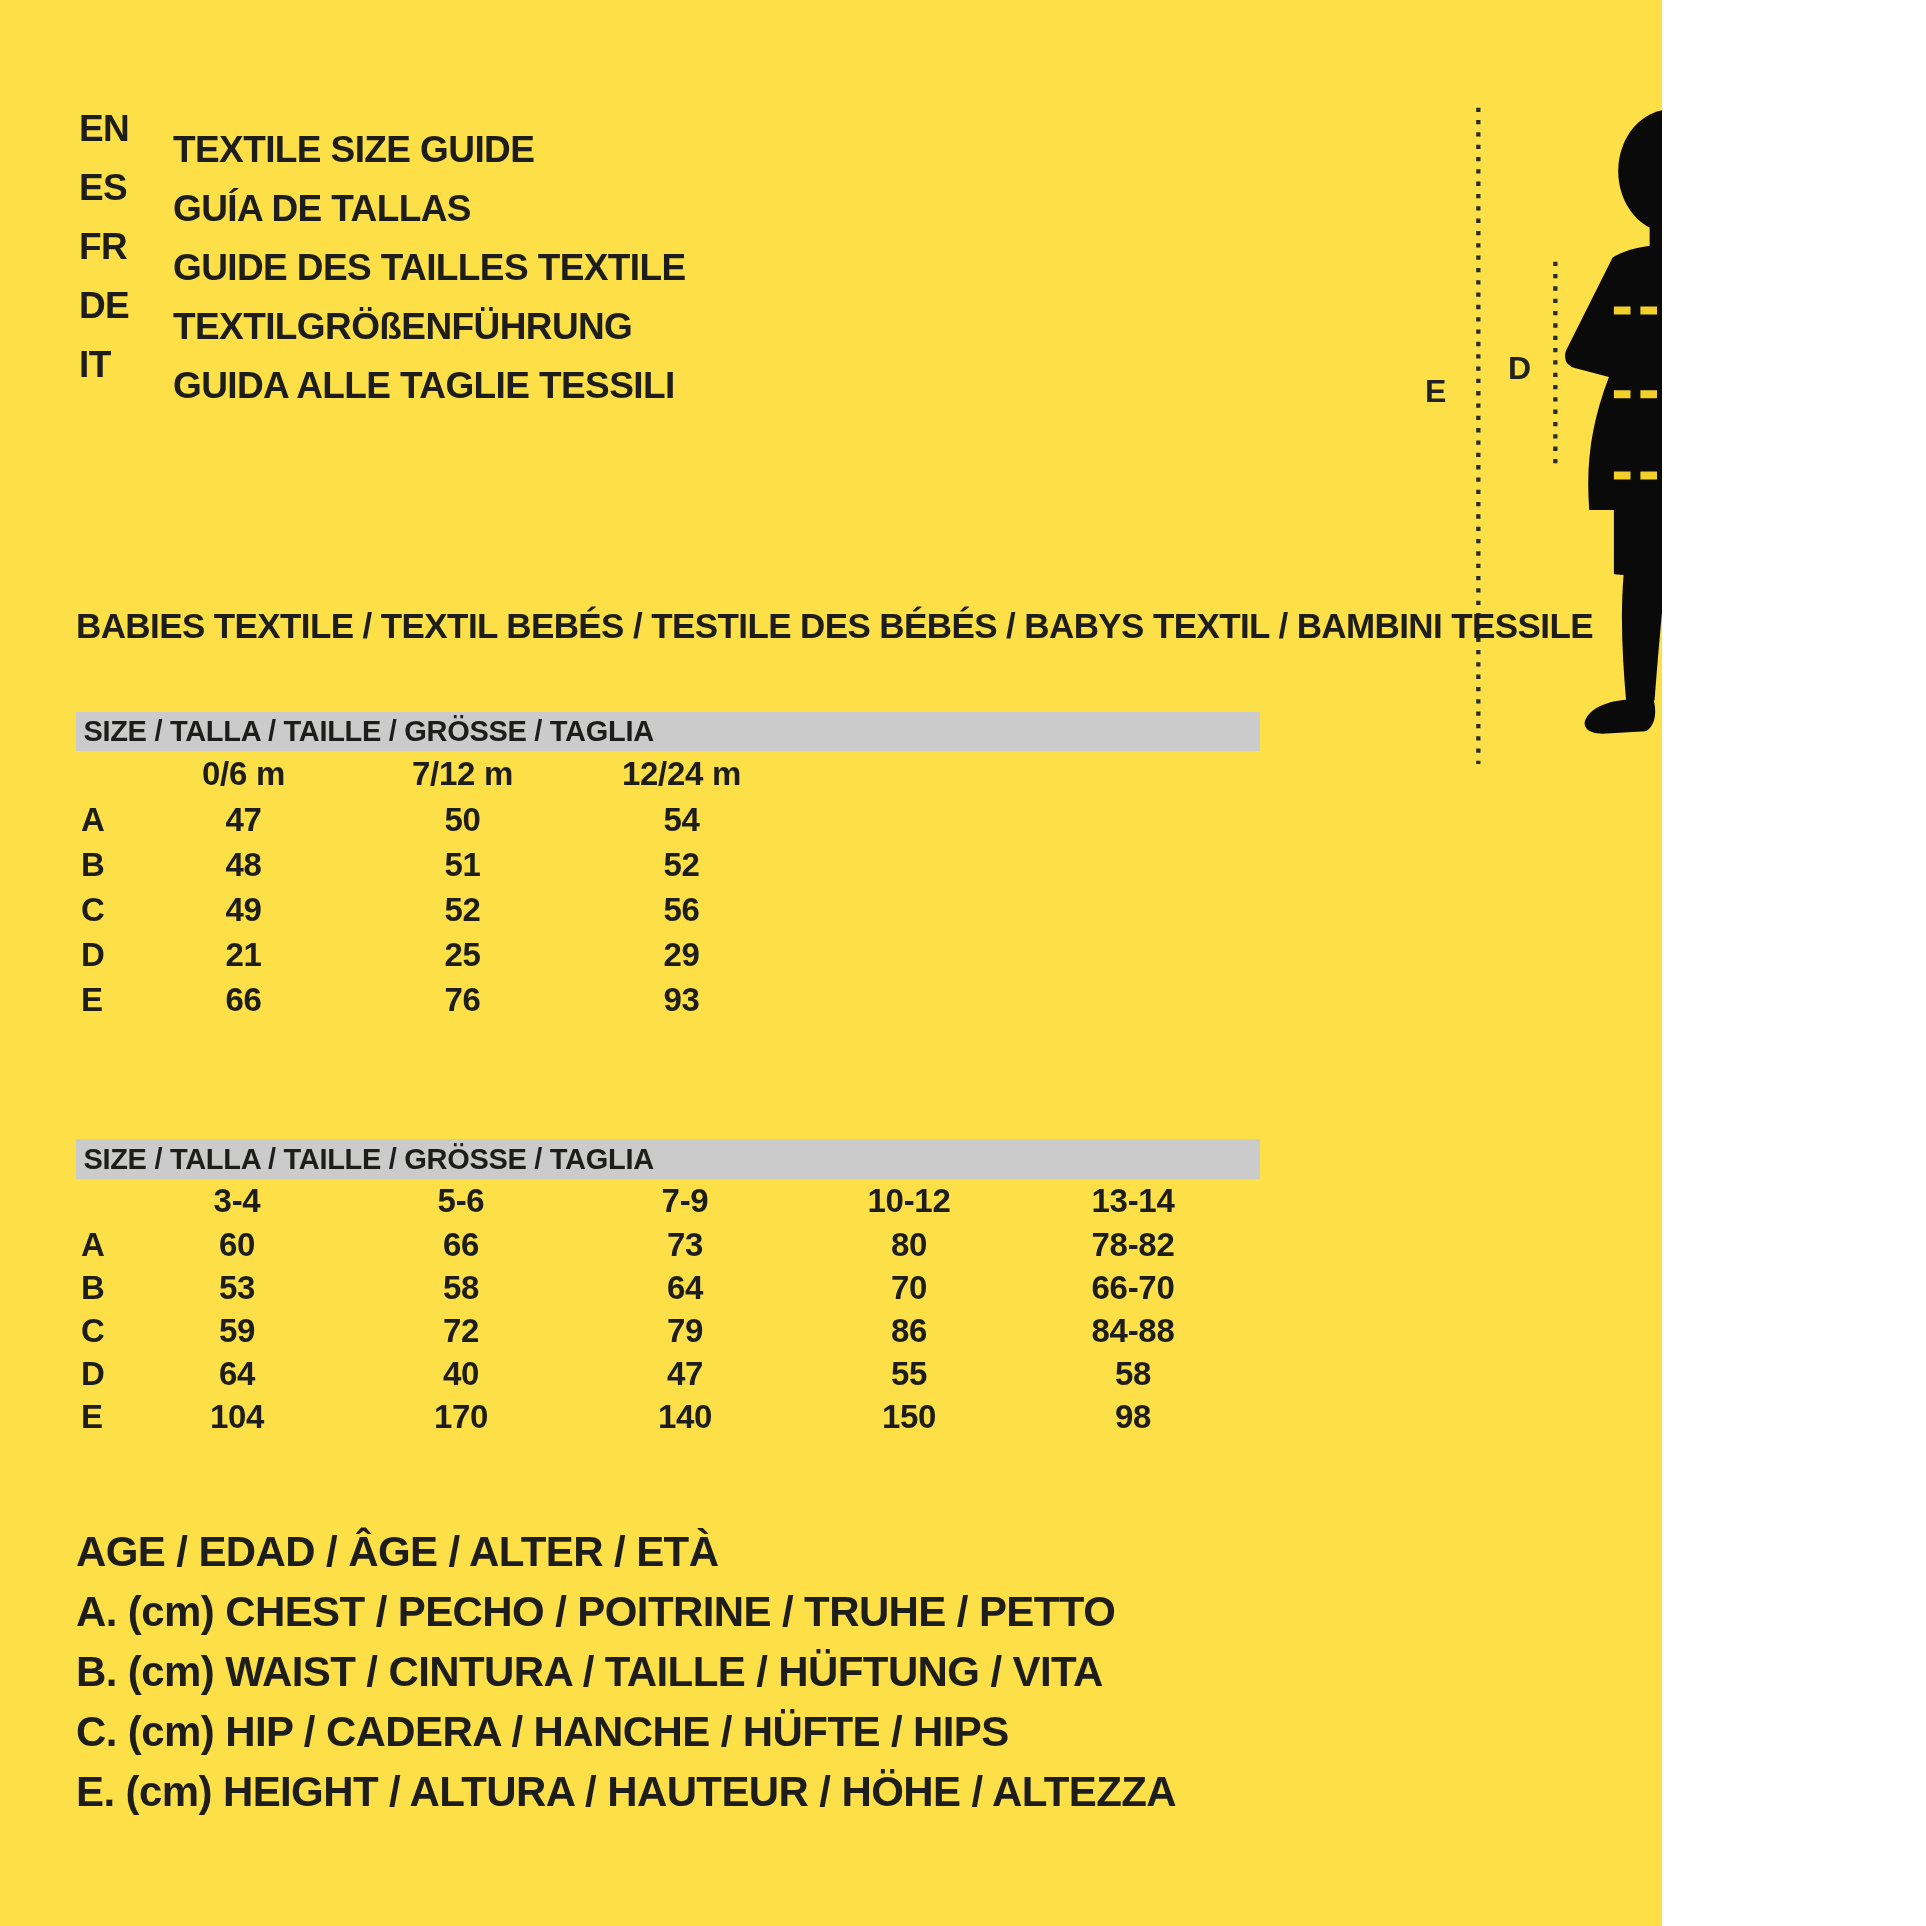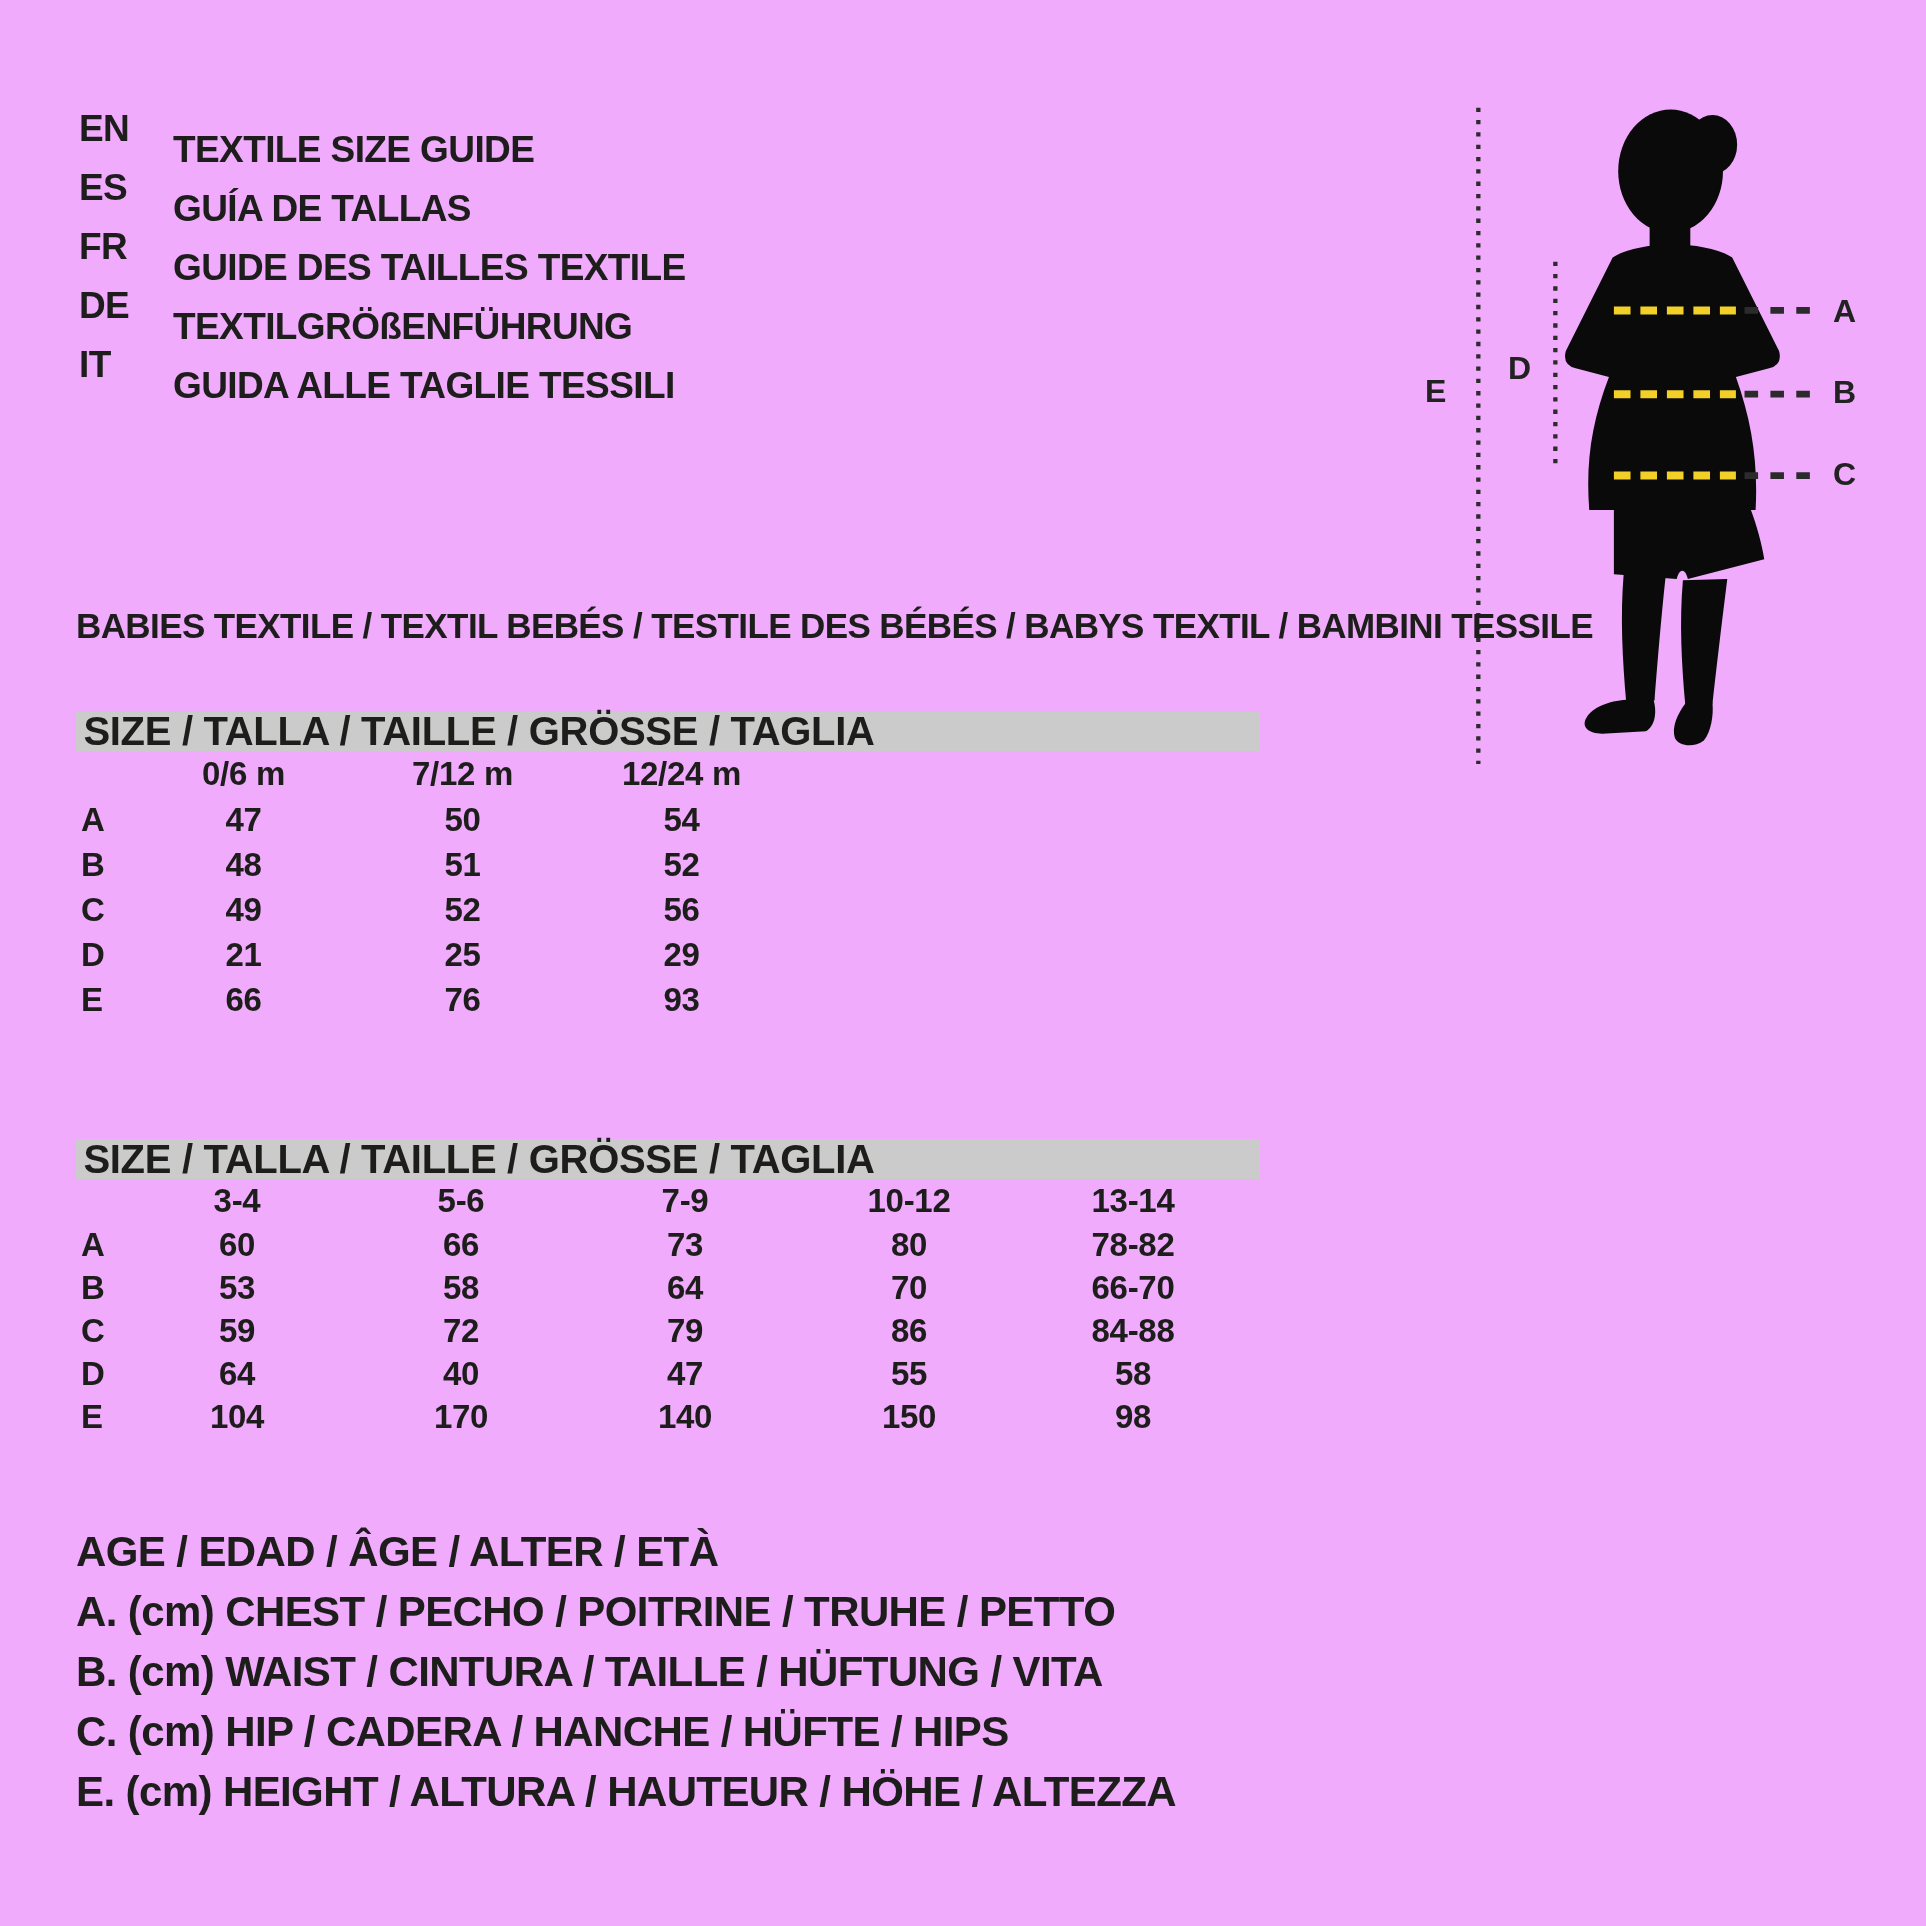--- a/index.html
+++ b/index.html
@@ -1,34 +1,34 @@
 <!DOCTYPE html>
 <html style="font-size:10px"><head>
 <meta charset="utf-8">
 <style>
   * { margin:0; padding:0; box-sizing:border-box; }
   html,body { background:#ffffff; }
   .canvas {
-    position:relative; width:1926px; height:1926px; background:#f0abfc;
+    position:relative; width:1662px; height:1926px; background:#fde047;
     font-family:"Liberation Sans", sans-serif; font-weight:bold; color:#1d1d1b;
     overflow:hidden;
   }
   
   .lang-block { position:absolute; left:79px; top:99px; }
   .lang-row { display:flex; height:59px; align-items:center; font-size:37px; letter-spacing:-0.6px; }
   .lang-code { width:94px; flex:0 0 94px; }
   .lang-title { white-space:nowrap;margin-top:43px; }
   
   .figure-svg { position:absolute; left:1466px; top:86px; width:456px; height:715px; }
   .fig-label { position:absolute; font-size:32px; color:#222222; line-height:32px; }
   
   .section-title { position:absolute; left:76px; font-size:35px; letter-spacing:-0.6px; white-space:nowrap; line-height:37px; }
   .size-table { position:absolute; left:76px; width:1184px; }
   .size-header { height:39px; width:1184px; background:#cbcbcb; display:flex; align-items:center;
-                 padding-left:7.4px; font-size:40px; letter-spacing:-0.3px; }
+                 padding-left:7.4px; font-size:29px; letter-spacing:-0.3px; }
   .cols-row, .data-row { display:grid; align-items:center; font-size:33px; letter-spacing:-0.3px; }
   .babies-grid { grid-template-columns:58px 219px 219px 219px auto; }
   .children-grid { grid-template-columns:49px 224px 224px 224px 224px 224px auto; }
   .cols-row { height:46px; }
   .row-babies { height:45px; }
   .row-children { height:43px; }
   .cell-letter { padding-left:5px; }
   .cell-val, .cell-col { text-align:center; }
   .stripe { position:relative; }
   .stripe::before { content:""; position:absolute; left:0; top:0; height:100%; width:1160px;

